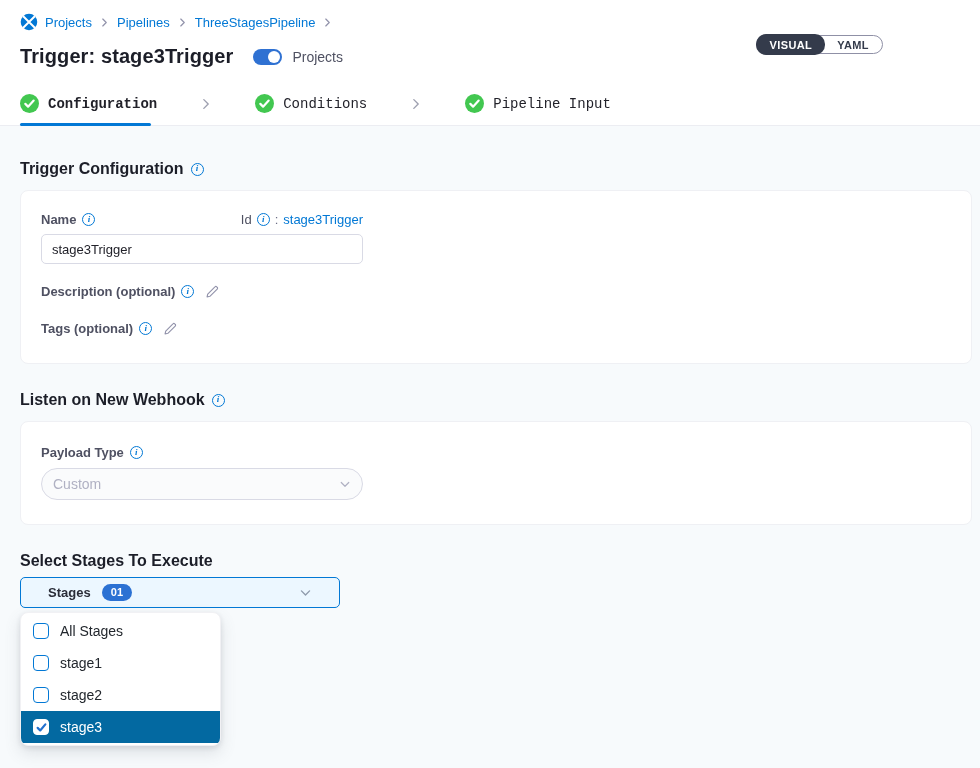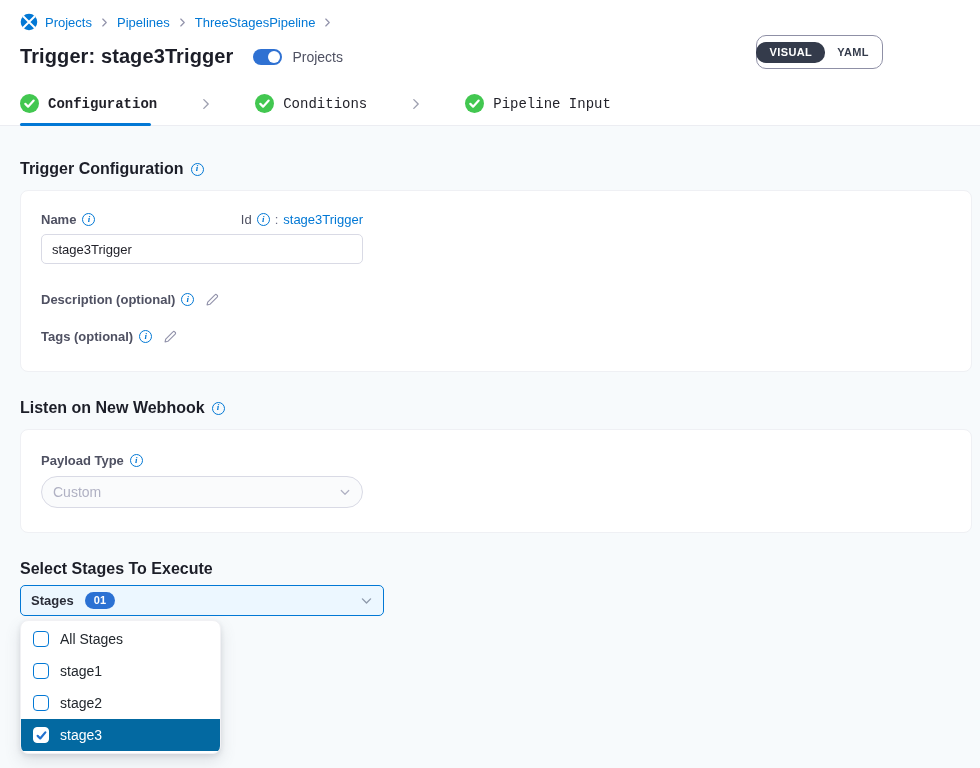--- a/index.html
+++ b/index.html
@@ -15,21 +15,21 @@
   
   .header { background: #fff; position: relative; padding: 12px 20px 14px 20px; flex: 0 0 auto; }
   .breadcrumb { display: flex; align-items: center; gap: 7px; font-size: 13px; height: 20px; }
   .crumb-link { color: #0278d5; text-decoration: none; cursor: pointer; }
   .crumb-sep { display: inline-flex; align-items: center; }
   .title-row { display: flex; align-items: center; margin-top: 13px; }
   .page-title { font-size: 20px; font-weight: bold; color: #1c1e28; letter-spacing: 0.1px; }
   .switch { width: 29px; height: 16px; border-radius: 9px; background: #2f71d2; position: relative; margin-left: 20px; cursor: pointer; }
   .switch-knob { position: absolute; right: 2px; top: 2px; width: 12px; height: 12px; border-radius: 50%; background: #fff; }
   .enabled-label { font-size: 14px; color: #4f5162; margin-left: 10px; }
-  .mode-toggle { position: absolute; top: 35px; right: 97px; display: flex; align-items: center; height: 34px; border: 1px solid #8f90a6; border-radius: 10px; background: #fff; }
+  .mode-toggle { position: absolute; top: 35px; right: 97px; display: flex; align-items: center; height: 19px; border: 1px solid #8f90a6; border-radius: 10px; background: #fff; }
   .mode-option { height: 19px; display: flex; align-items: center; padding: 0 13px; font-size: 11px; font-weight: bold; letter-spacing: 0.4px; color: #343b4b; cursor: pointer; }
   .mode-option.active { background: #343b4b; color: #fff; border-radius: 10px; margin: -1px; height: 21px; }
 
   
   .tabbar { background: #fff; display: flex; align-items: center; height: 44px; padding-left: 20px; position: relative; border-bottom: 1px solid #ecedf2; flex: 0 0 auto; }
   .tab { display: flex; align-items: center; gap: 9px; font-size: 14px; color: #22222a; cursor: pointer; font-family: Liberation Mono, monospace; }
   .tab.active .tab-label { font-weight: bold; }
   .tab-sep { margin: 0 42px; display: inline-flex; align-items: center; }
   .tab-underline { position: absolute; left: 20px; bottom: -1px; width: 131px; height: 3px; background: #0278d5; border-radius: 2px; }
 
@@ -42,27 +42,27 @@
   .card { background: #fff; border: 1px solid #eff0f4; border-radius: 8px; width: 952px; }
   .card-config { margin-top: 12px; padding: 21px 20px 27px 20px; }
   .card-webhook { margin-top: 12px; padding: 21px 20px 24px 20px; }
 
   .field-label { font-size: 13px; font-weight: bold; color: #4f5162; display: inline-flex; align-items: center; gap: 6px; }
   .name-id-row { width: 322px; display: flex; align-items: center; justify-content: space-between; }
   .id-line { font-size: 13px; color: #6b6d85; display: inline-flex; align-items: center; gap: 5px; }
   .id-label { color: #4f5162; }
   .id-value { color: #0278d5; cursor: pointer; }
   .text-input { width: 322px; height: 30px; margin-top: 7px; border: 1px solid #d9dae5; border-radius: 5px; padding: 0 10px; font-size: 13px; color: #22222a; font-family: inherit; background: #fff; display: block; }
-  .optional-row { display: flex; align-items: center; gap: 8px; margin-top: 28px; }
+  .optional-row { display: flex; align-items: center; gap: 8px; margin-top: 20px; }
   .optional-row.tags { margin-top: 22px; }
   .pencil-btn { display: inline-flex; align-items: center; cursor: pointer; margin-left: 3px; }
 
   .select-disabled { width: 322px; height: 32px; margin-top: 7px; border: 1px solid #d9dae5; border-radius: 16px; background: #fafbfc; color: #b0b1c3; font-size: 14px; display: flex; align-items: center; justify-content: space-between; padding: 0 11px; }
 
-  .stages-control { margin-top: 7px; width: 364px; height: 31px; border: 1px solid #0278d5; border-radius: 5px; background: #ecf7ff; display: flex; align-items: center; padding: 0 10px; cursor: pointer; }
+  .stages-control { margin-top: 7px; width: 320px; height: 31px; border: 1px solid #0278d5; border-radius: 5px; background: #ecf7ff; display: flex; align-items: center; padding: 0 27px; cursor: pointer; }
   .stages-label { font-size: 13px; font-weight: bold; color: #2a2d38; }
   .count-badge { margin-left: 11px; background: #2b71d3; color: #fff; font-size: 11px; font-weight: bold; padding: 2px 9px 3px 9px; border-radius: 10px; letter-spacing: 0.3px; }
   .stages-chevron { margin-left: auto; display: inline-flex; align-items: center; }
 
   .popover { margin-top: 4px; width: 201px; background: #fff; border: 1px solid #f1f1f4; border-radius: 8px; box-shadow: 0 2px 5px rgba(40,41,61,0.10), 0 7px 16px rgba(96,97,112,0.16); padding: 2px 0; overflow: hidden; }
   .option { height: 32px; display: flex; align-items: center; gap: 11px; padding: 0 12px; font-size: 14px; color: #22272d; cursor: pointer; }
   .option.selected { background: #0369a1; color: #fff; }
   .checkbox { width: 16px; height: 16px; border: 1.5px solid #0278d5; border-radius: 4px; background: #fff; flex: 0 0 auto; display: inline-flex; align-items: center; justify-content: center; }
   .checkbox.checked { border-color: #fff; }
 

